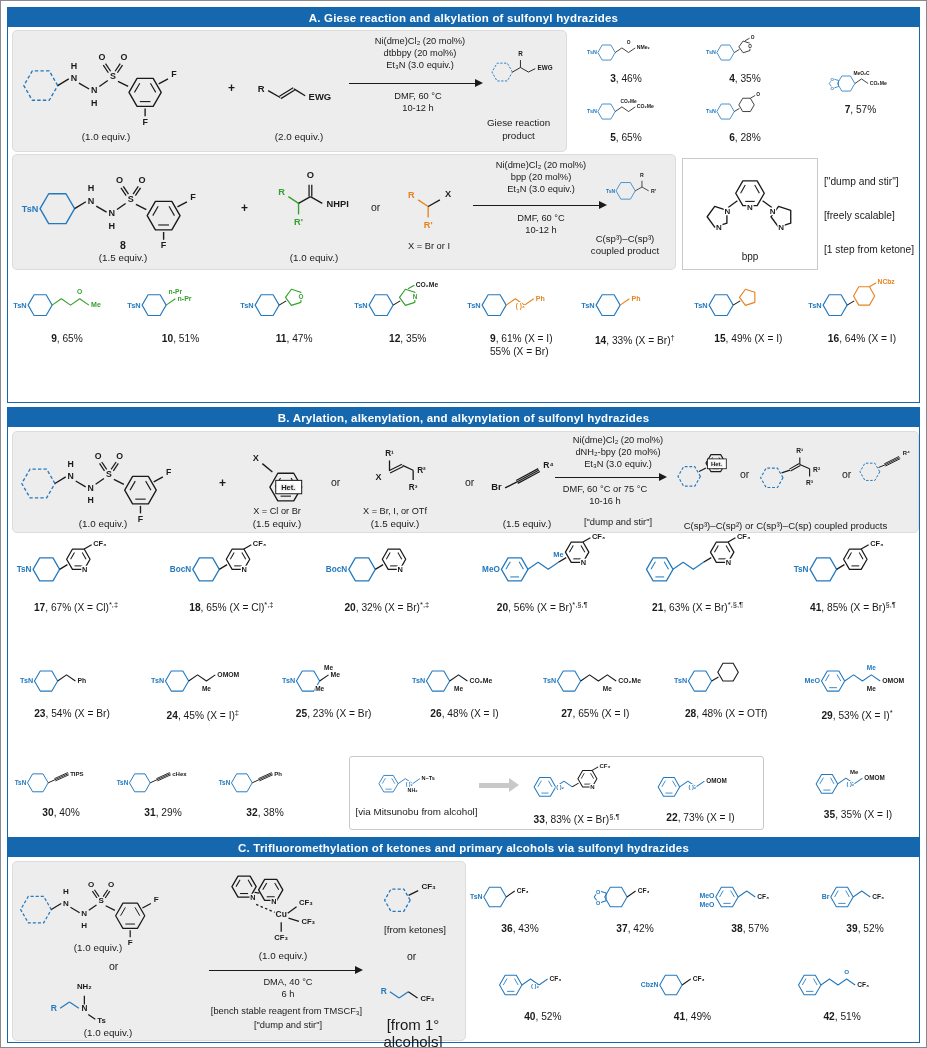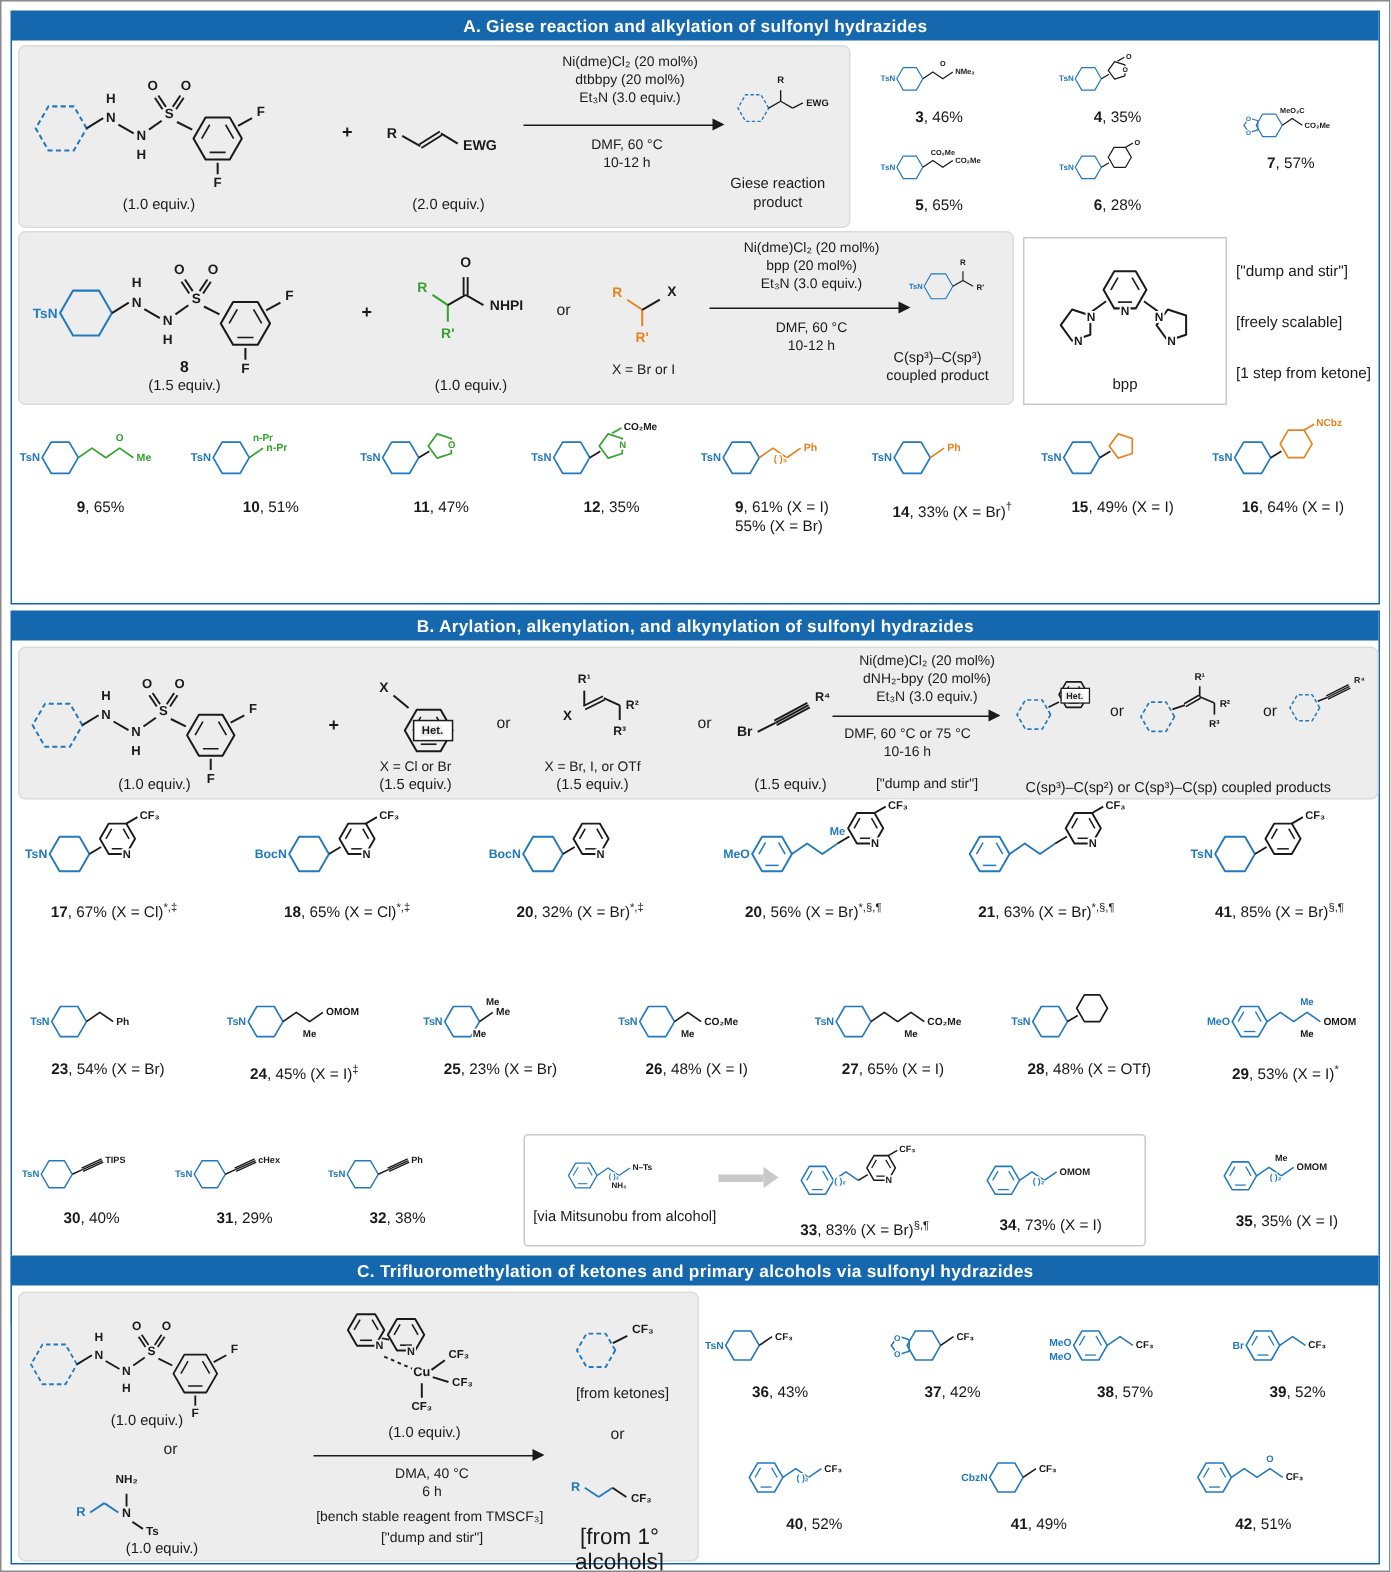--- a/index.html
+++ b/index.html
@@ -724,21 +724,21 @@
             <div class="pcell">
               <svg viewBox="0 0 146 82" width="114" height="52" class="picon">
                 <polygon points="41.0,44.0 32.5,29.3 15.5,29.3 7.0,44.0 15.5,58.7 32.5,58.7" fill="none" stroke="#2379be" stroke-width="1.6" stroke-linejoin="round"></polygon>
                 <line x1="35.22" y1="44" x2="29.61" y2="34.2831949695386" stroke="#2379be" stroke-width="1.3"></line>
                 <line x1="18.39" y1="34.2831949695386" x2="12.78" y2="44" stroke="#2379be" stroke-width="1.3"></line>
                 <line x1="18.389999999999993" y1="53.7168050304614" x2="29.61" y2="53.7168050304614" stroke="#2379be" stroke-width="1.3"></line>
                 <polyline points="41,44 54,35 67,44 80,35" fill="none" stroke="#2379be" stroke-width="1.6" stroke-linejoin="round"></polyline>
                 <text x="61" y="48" font-size="9" text-anchor="middle" fill="#2379be" style="paint-order:stroke;stroke:#fff;stroke-width:3px;font-weight:bold">( )₂</text>
                 <text x="83" y="38" font-size="10" text-anchor="start" fill="#1a1a1a" style="paint-order:stroke;stroke:#fff;stroke-width:3px;font-weight:bold">OMOM</text>
               </svg>
-              <div class="cap"><b>34</b>, 73% (X = I)</div>
+              <div class="cap"><b>22</b>, 73% (X = I)</div>
             </div>
           </div>
       </div>
       <div style="display:flex;">
           <div class="pcell">
             <svg viewBox="0 0 146 82" width="118" height="52" class="picon">
               <polygon points="41.0,44.0 32.5,29.3 15.5,29.3 7.0,44.0 15.5,58.7 32.5,58.7" fill="none" stroke="#2379be" stroke-width="1.6" stroke-linejoin="round"></polygon>
               <line x1="35.22" y1="44" x2="29.61" y2="34.2831949695386" stroke="#2379be" stroke-width="1.3"></line>
               <line x1="18.39" y1="34.2831949695386" x2="12.78" y2="44" stroke="#2379be" stroke-width="1.3"></line>
               <line x1="18.389999999999993" y1="53.7168050304614" x2="29.61" y2="53.7168050304614" stroke="#2379be" stroke-width="1.3"></line>

